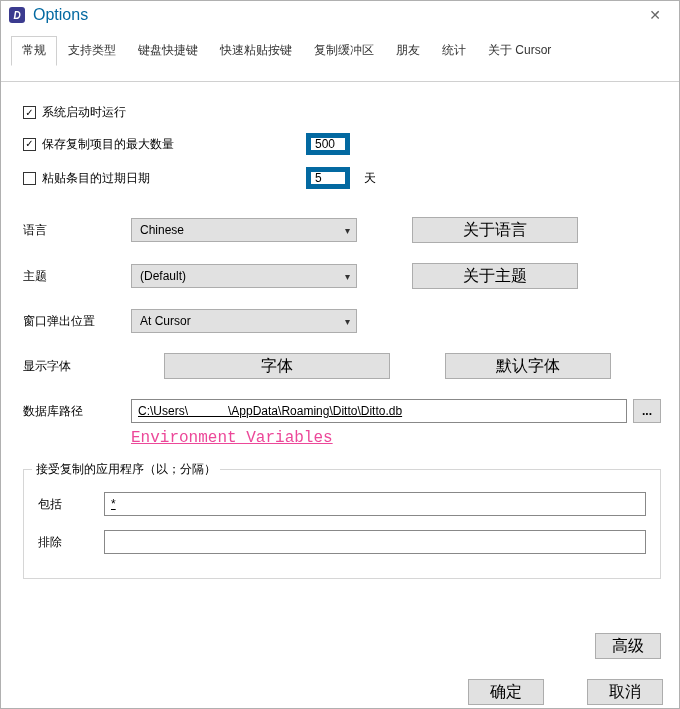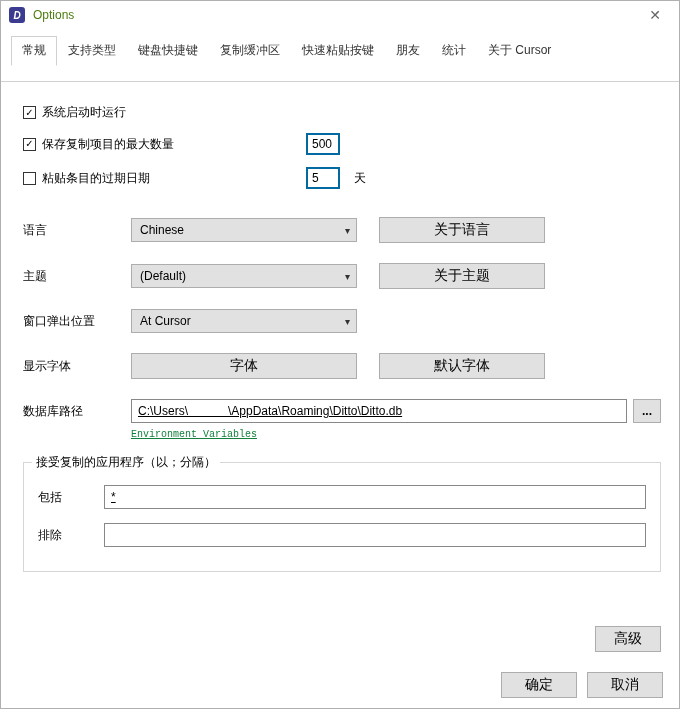--- a/index.html
+++ b/index.html
@@ -32,21 +32,21 @@
   border-radius: 3px;
   margin-right: 8px;
   display: inline-flex;
   align-items: center;
   justify-content: center;
   color: #fff;
   font-size: 10px;
   font-style: italic;
   font-weight: bold;
 }
-.titlebar .title { flex: 1; font-size: 12px; color:#4d7c0f; }
+.titlebar .title { flex: 1; font-size: 16px; color:#0369a1; }
 .titlebar .close {
   width: 40px; height: 28px;
   display: flex; align-items: center; justify-content: center;
   color: #666; font-size: 14px;
   cursor: pointer;
 }
 .tabstrip {
   display: flex;
   padding: 6px 10px 16px 10px;
   border-bottom: 1px solid #d0d0d0;
@@ -84,23 +84,23 @@
   display: inline-flex;
   align-items: center;
   justify-content: center;
   font-size: 10px;
   line-height: 1;
   cursor: pointer;
   color: #000;
 }
 .check-label { font-size: 12px; color: #000; cursor: pointer; }
 .num-input {
-  width: 34px;
+  width: 44px;
   height: 22px;
-  border: 2px solid #0369a1;
+  border: 5px solid #0369a1;
   padding: 0 4px;
   font-size: 12px;
   font-family: inherit;
 }
 .label-col {
   width: 108px;
   font-size: 12px;
   color: #000;
 }
 .select {
@@ -117,21 +117,22 @@
 .select .chev { font-size: 10px; color:#333; }
 .btn {
   height: 26px;
   border: 1px solid #adadad;
   background: #e1e1e1;
   text-align: right;
   display: flex;
   align-items: center;
   justify-content: center;
   cursor: pointer;
-  font-size: 14px;
+  font-size: 16px;
+  margin-left: 33px;
 }
 .btn-wide { width: 166px; }
 .gap { width: 22px; }
 .text-input {
   height: 24px;
   border: 1px solid #888;
   padding: 0 6px;
   font-size: 12px;
   font-family: inherit;
   width: 100%;
@@ -141,24 +142,24 @@
   width: 28px; height: 24px;
   border: 1px solid #adadad;
   background: #e1e1e1;
   margin-left: 6px;
   display: flex; align-items: center; justify-content: center;
   font-weight: bold;
   cursor: pointer;
   font-size: 12px;
 }
 .link {
-  color: #15803d;
+  color: #ec4899;
   text-decoration: underline;
   font-family: "Courier New", monospace;
-  font-size: 10px;
+  font-size: 16px;
   cursor: pointer;
 }
 .groupbox {
   border: 1px solid #d6d6d6;
   position: relative;
   margin-top: 22px;
   padding: 22px 14px 24px 14px;
 }
 .groupbox .legend {
   position: absolute;
@@ -199,22 +200,22 @@
     <span class="title">Options</span>
     <div class="close">
       <span>✕</span>
     </div>
   </div>
 
   <div class="tabstrip">
     <div class="tab active">常规</div>
     <div class="tab">支持类型</div>
     <div class="tab">键盘快捷键</div>
+    <div class="tab">快速粘贴按键</div>
     <div class="tab">复制缓冲区</div>
-    <div class="tab">快速粘贴按键</div>
     <div class="tab">朋友</div>
     <div class="tab">统计</div>
     <div class="tab">关于 Cursor</div>
   </div>
 
   <div class="body">
 
     <div class="row">
       <span class="checkbox">✓</span>
       <span class="check-label">系统启动时运行</span>

